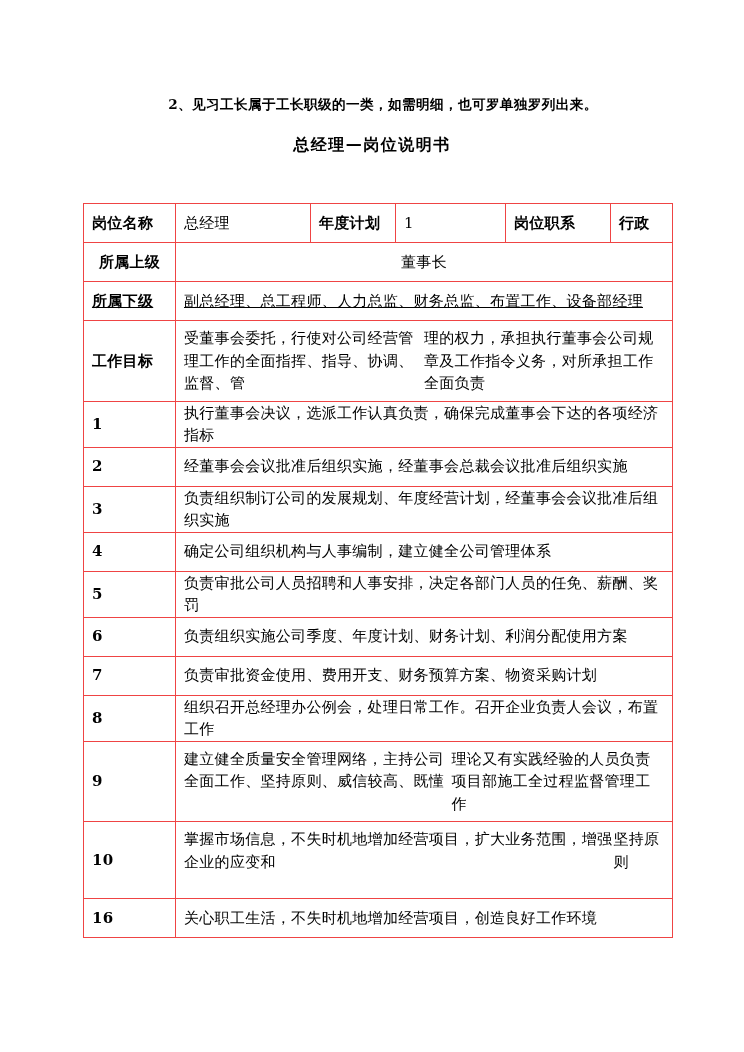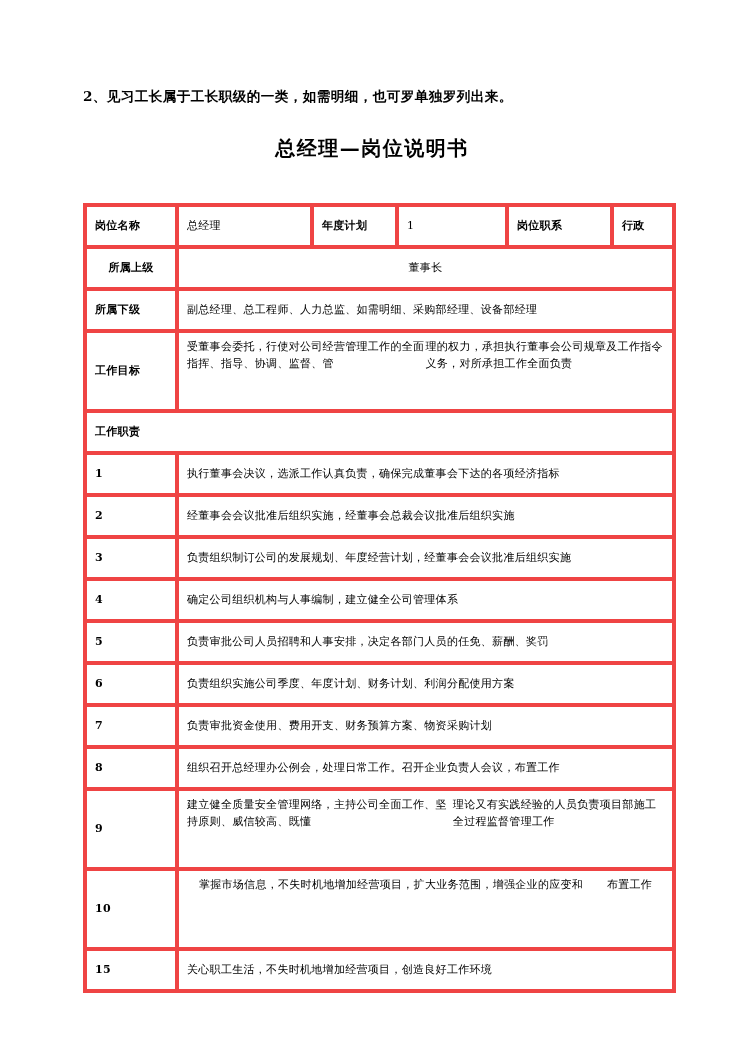--- a/index.html
+++ b/index.html
@@ -17,50 +17,51 @@
   .page {
     position: relative;
     width: 744px;
     height: 1052px;
     background: #ffffff;
     box-sizing: border-box;
   }
   .intro-line {
     position: absolute;
     left: 83px;
-    top: 87px;
+    top: 95px;
     width: 600px;
     font-size: 13.6px;
     font-weight: bold;
     letter-spacing: 0.4px;
     line-height: 1.4;
     white-space: nowrap;
+    text-align: center;
   }
   .doc-title {
     position: absolute;
     left: 0;
     top: 135px;
     width: 744px;
     text-align: center;
-    font-size: 20px;
+    font-size: 16px;
     font-weight: bold;
     letter-spacing: 1.5px;
   }
   table.jd {
     position: absolute;
     left: 83px;
     top: 203px;
     width: 589px;
     border-collapse: collapse;
     table-layout: fixed;
   }
   table.jd td {
-    border: 4px solid #ef4444;
+    border: 1px solid #ef4444;
     padding: 0 8px;
-    font-size: 11px;
+    font-size: 15px;
     line-height: 1.5;
     vertical-align: middle;
     letter-spacing: 0.3px;
     word-break: break-all;
   }
   td.label {
     font-weight: bold;
     text-align: left;
     white-space: nowrap;
     letter-spacing: 1px;
@@ -69,21 +70,21 @@
     font-weight: normal;
   }
   td.num {
     font-weight: bold;
     text-align: left;
     font-family: "DejaVu Serif", "Liberation Serif", serif;
     letter-spacing: 0.3px;
   }
   .r-head td { height: 38px; }
   .r-sup td  { height: 38px; text-align: center; }
-  .r-sub td  { height: 38px; }
+  .r-sub td  { height: 38px; text-decoration: underline; }
   .r-goal td { height: 76px; }
   .r-duty-title td { height: 38px; }
   .r-one td  { height: 38px; }
   .r-two td  { height: 76px; }
   .two-line {
     display: flex;
     flex-direction: row;
     justify-content: space-around;
     height: 100%;
     padding: 6px 0;
@@ -120,36 +121,33 @@
         <td class="label">行政</td>
       </tr>
 
       <tr class="r-sup">
         <td class="label">所属上级</td>
         <td class="value" colspan="5">董事长</td>
       </tr>
 
       <tr class="r-sub">
         <td class="label">所属下级</td>
-        <td class="value" colspan="5">副总经理、总工程师、人力总监、如需明细、采购部经理、设备部经理</td>
+        <td class="value" colspan="5">副总经理、总工程师、人力总监、财务总监、布置工作、设备部经理</td>
       </tr>
 
       <tr class="r-goal">
         <td class="label">工作目标</td>
         <td class="value" colspan="5">
           <div class="two-line">
             <span>受董事会委托，行使对公司经营管理工作的全面指挥、指导、协调、监督、管</span>
             <span>理的权力，承担执行董事会公司规章及工作指令义务，对所承担工作全面负责</span>
           </div>
         </td>
       </tr>
 
-      <tr class="r-duty-title">
-        <td class="label" colspan="6">工作职责</td>
-      </tr>
 
       <tr class="r-one">
         <td class="num">1</td>
         <td class="value" colspan="5">执行董事会决议，选派工作认真负责，确保完成董事会下达的各项经济指标</td>
       </tr>
 
       <tr class="r-one">
         <td class="num">2</td>
         <td class="value" colspan="5">经董事会会议批准后组织实施，经董事会总裁会议批准后组织实施</td>
       </tr>
@@ -192,26 +190,26 @@
             <span>理论又有实践经验的人员负责项目部施工全过程监督管理工作</span>
           </div>
         </td>
       </tr>
 
       <tr class="r-two">
         <td class="num">10</td>
         <td class="value" colspan="5">
           <div class="two-line">
             <span>掌握市场信息，不失时机地增加经营项目，扩大业务范围，增强企业的应变和</span>
-            <span>布置工作</span>
+            <span>坚持原则</span>
           </div>
         </td>
       </tr>
 
       <tr class="r-one">
-        <td class="num">15</td>
+        <td class="num">16</td>
         <td class="value" colspan="5">关心职工生活，不失时机地增加经营项目，创造良好工作环境</td>
       </tr>
 
     </tbody>
   </table>
 
 </div>
 
 </body></html>

